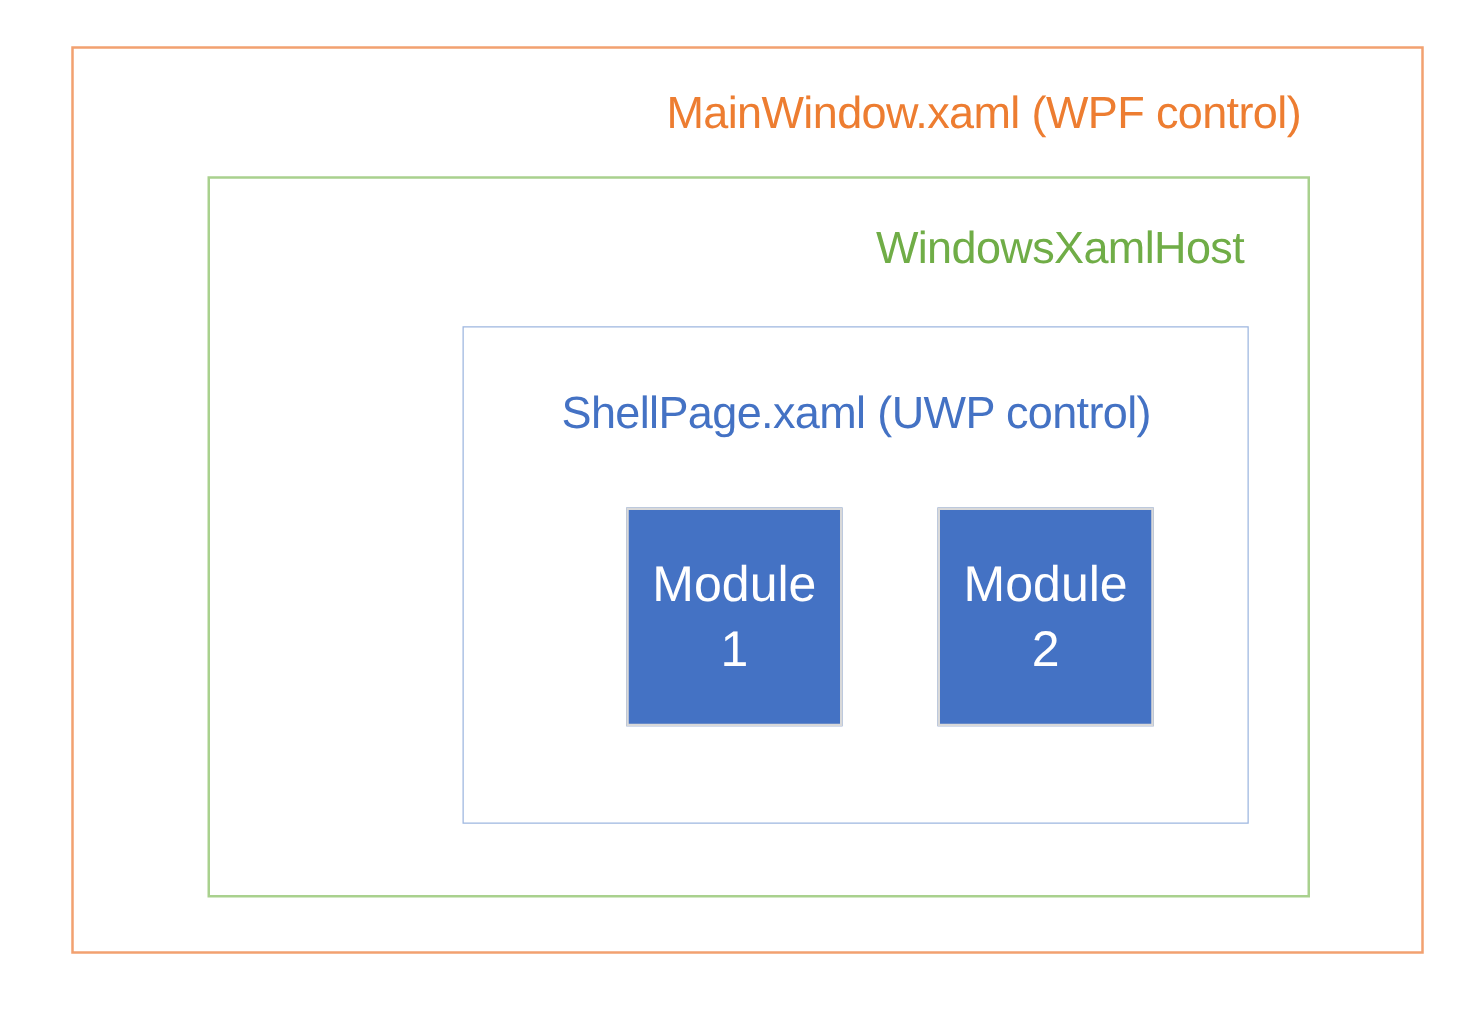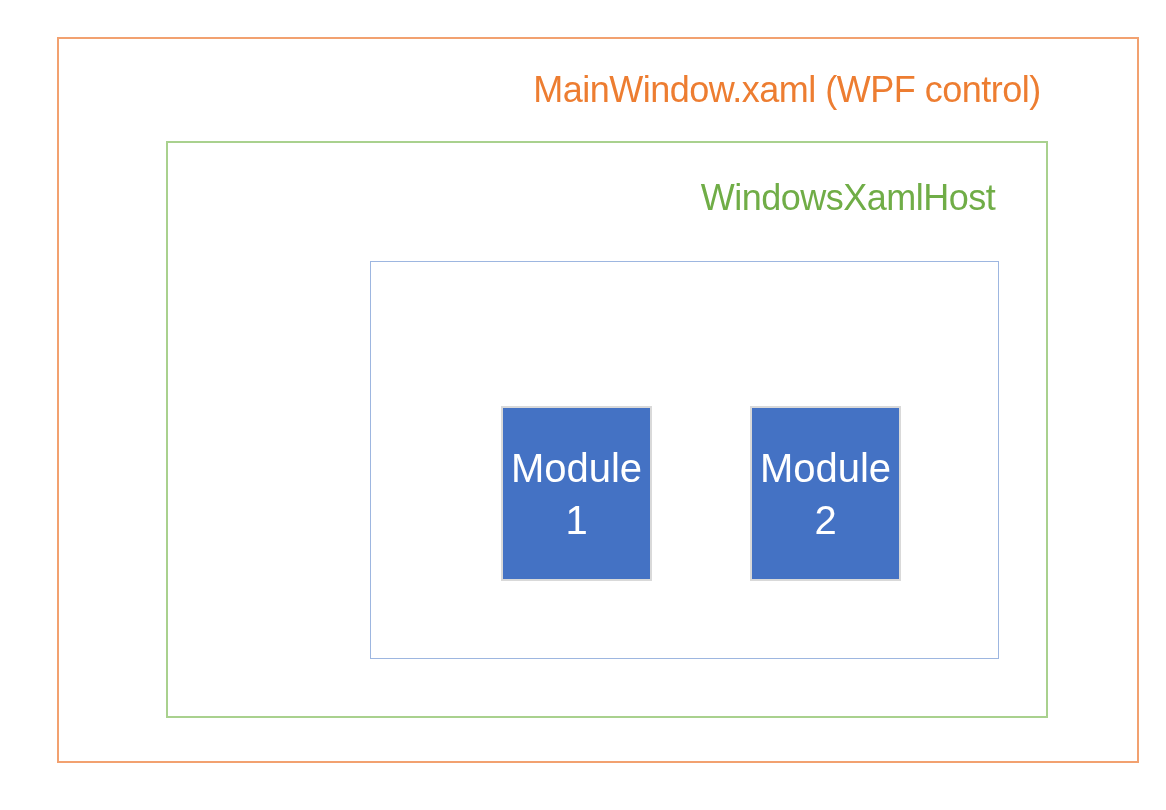--- a/index.html
+++ b/index.html
@@ -52,21 +52,21 @@
     left: 498px; top: 174px;
     color: #70AD47;
   }
   .label-shell {
     left: 335px; top: 306px;
     color: #4472C4;
   }
   .module-box {
     position: absolute;
     top: 406px;
-    width: 151px;
+    width: 173px;
     height: 175px;
     background: #4472C4;
     border: 2px solid #D9D9D9;
     box-sizing: border-box;
     display: flex;
     flex-direction: column;
     align-items: center;
     justify-content: center;
     color: #ffffff;
     font-size: 40px;
@@ -81,20 +81,21 @@
 
 <div class="canvas">
 
   <div class="box box-outer"></div>
   <div class="diagram-label label-outer">MainWindow.xaml (WPF control)</div>
 
   <div class="box box-host"></div>
   <div class="diagram-label label-host">WindowsXamlHost</div>
 
   <div class="box box-shell"></div>
+  <div class="diagram-label label-shell">ShellPage.xaml (UWP control)</div>
 
   <div class="module-box module-1">
     <span>Module</span>
     <span>1</span>
   </div>
 
   <div class="module-box module-2">
     <span>Module</span>
     <span>2</span>
   </div>

